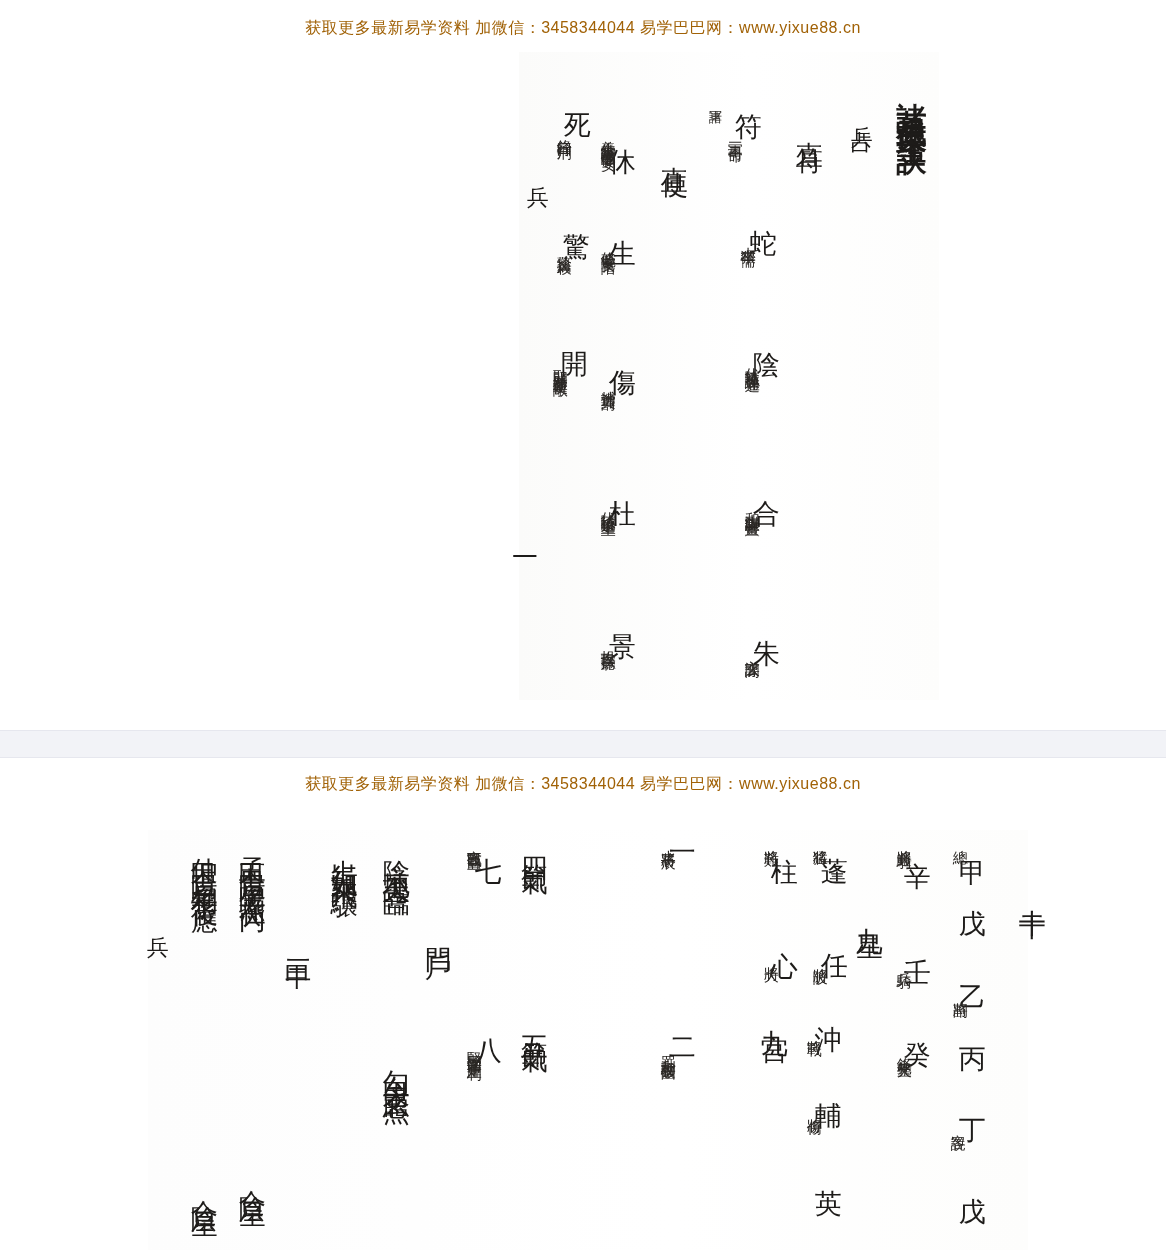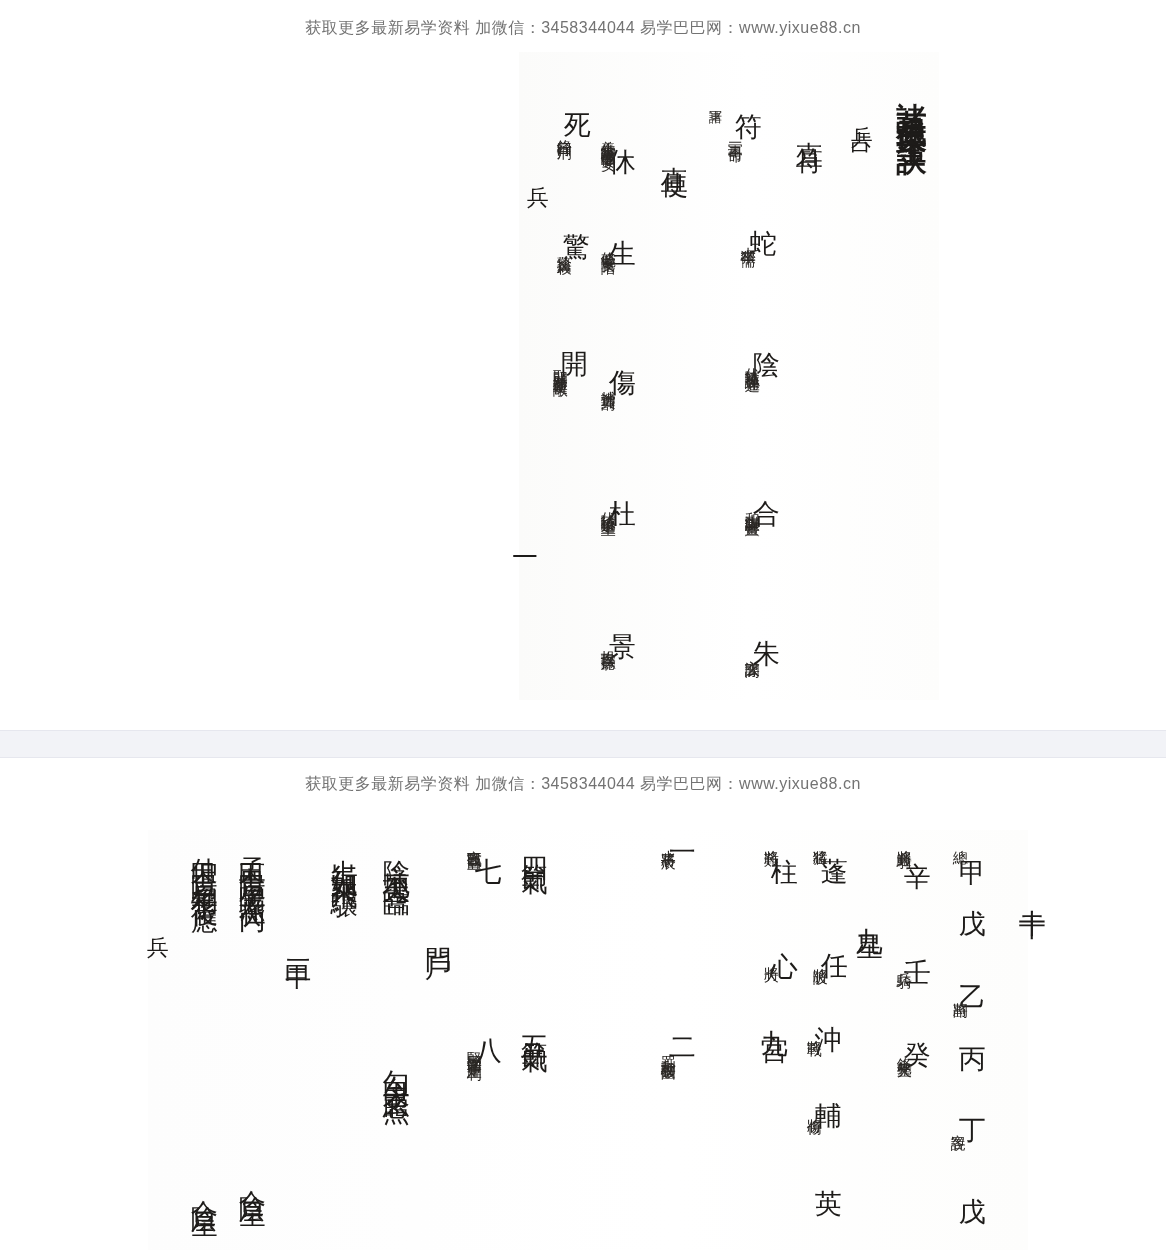--- a/index.html
+++ b/index.html
@@ -24,21 +24,21 @@
     height: 26px;
     background: #f2f3f7;
     border-top: 1px solid #e6e7ee;
     border-bottom: 1px solid #e6e7ee;
   }
   .page-2 { height: 498px; }
 
   .watermark {
     text-align: center;
     font-size: 16px;
-    color: #737373;
+    color: #a16207;
     letter-spacing: 0.5px;
     padding-top: 18px;
     font-family: "Liberation Sans", sans-serif;
     white-space: nowrap;
   }
   .page-2 .watermark { padding-top: 16px; }
 
   .scan {
     position: absolute;
     left: 0;

